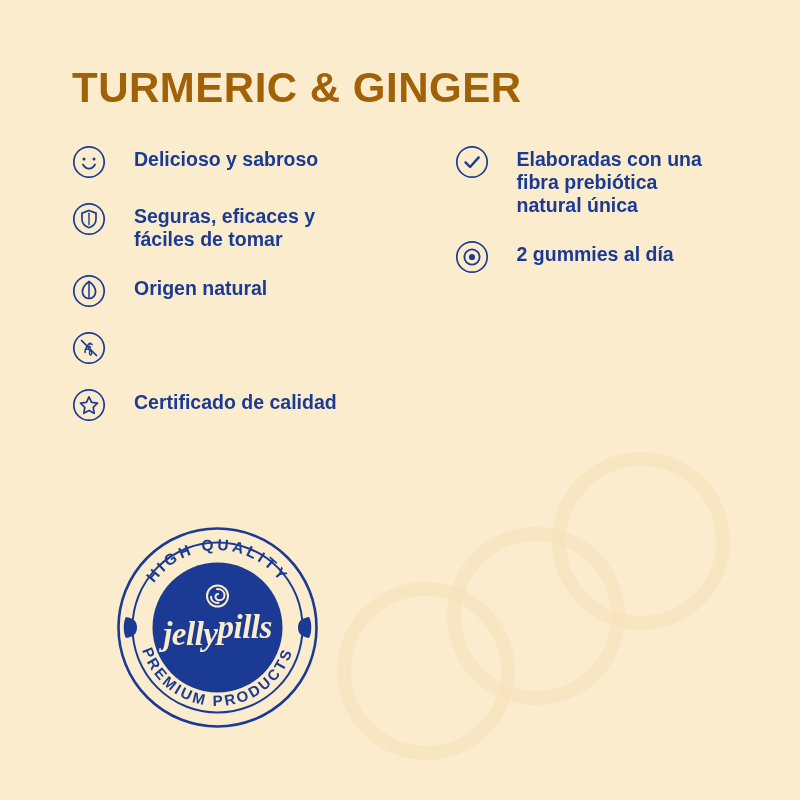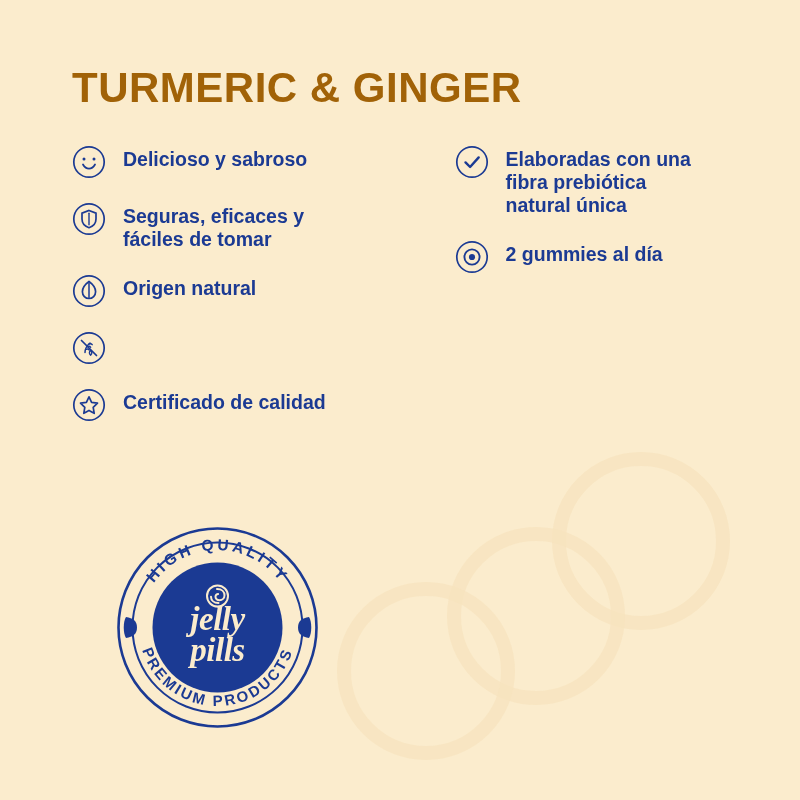--- a/index.html
+++ b/index.html
@@ -53,21 +53,21 @@
   .col {
     display: flex;
     flex-direction: column;
   }
   .col.left  { width: 360px; }
   .col.right { width: 300px; }
 
   .feature {
     display: flex;
     align-items: flex-start;
-    gap: 17px;
+    gap: 28px;
     margin-bottom: 22px;
   }
   .feature .ic {
     flex: 0 0 auto;
     width: 34px;
     height: 34px;
     margin-top: 1px;
   }
   .feature .ic svg { display: block; }
   .feature .txt {
@@ -87,21 +87,21 @@
     width: 215px;
     height: 215px;
   }
   .badge-wrap svg { display: block; }
 
   .badge-center-text {
     position: absolute;
     left: 0; top: 0;
     width: 215px; height: 215px;
     display: flex;
-    flex-direction: column;
+    flex-direction: row;
     align-items: center;
     justify-content: center;
     pointer-events: none;
   }
   .brand-line1, .brand-line2 {
     color: #fbeccd;
     font-family: "Liberation Serif", serif;
     font-style: italic;
     font-weight: 700;
     letter-spacing: -.5px;

